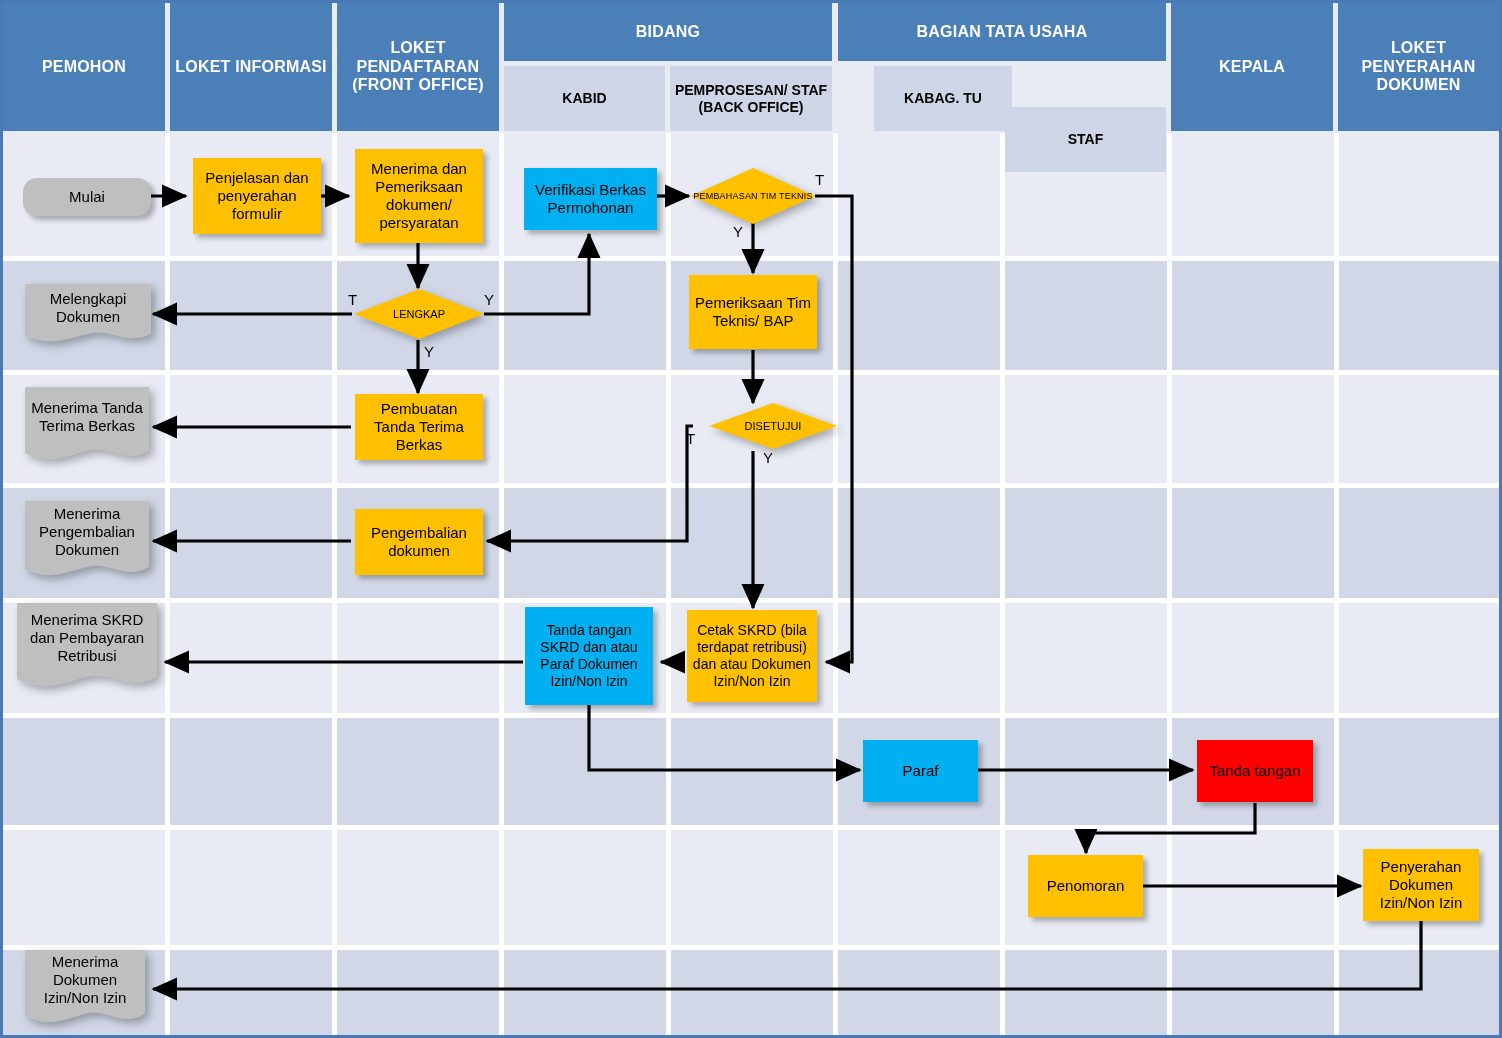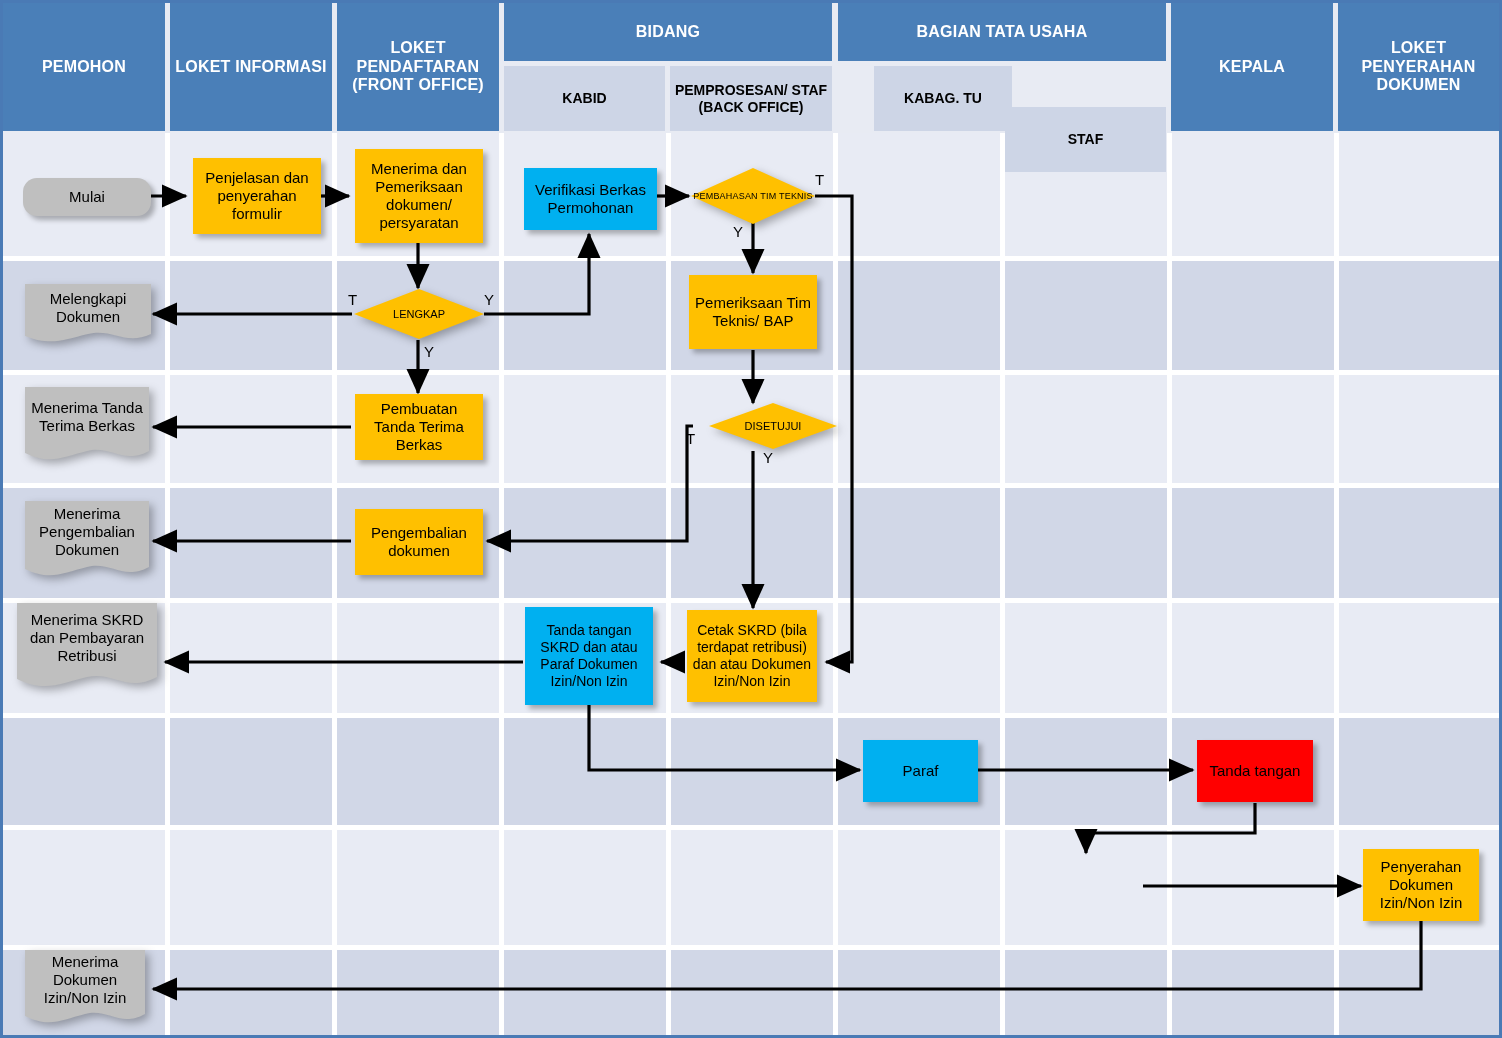--- a/index.html
+++ b/index.html
@@ -293,20 +293,21 @@
   </div>
 
   <div class="node blue" style="left:522px;top:604px;width:128px;height:98px;padding:0 13px;font-size:14px;">Tanda tangan SKRD dan atau Paraf Dokumen Izin/Non Izin</div>
 
   <div class="node orange" style="left:684px;top:607px;width:130px;height:92px;padding:0 3px;font-size:14px;">Cetak SKRD (bila terdapat retribusi) dan atau Dokumen Izin/Non Izin</div>
 
   <div class="node blue" style="left:860px;top:737px;width:115px;height:62px;">Paraf</div>
 
   <div class="node red" style="left:1194px;top:737px;width:116px;height:62px;">Tanda tangan</div>
 
+  <div class="node orange" style="left:1025px;top:852px;width:115px;height:62px;">Penomoran</div>
 
   <div class="node orange" style="left:1360px;top:846px;width:116px;height:72px;padding:0 3px;">Penyerahan Dokumen Izin/Non Izin</div>
 
   <div class="doc" style="left:22px;top:947px;width:120px;height:78px;">
     <svg viewBox="0 0 124 78" preserveAspectRatio="none">
       <path d="M0,0 L124,0 L124,64 C98,78 86,58 62,64 C38,70 25,78 0,66 Z" fill="#bfbfbf"></path>
     </svg>
     <div class="doctext">Menerima Dokumen Izin/Non Izin</div>
   </div>
 

